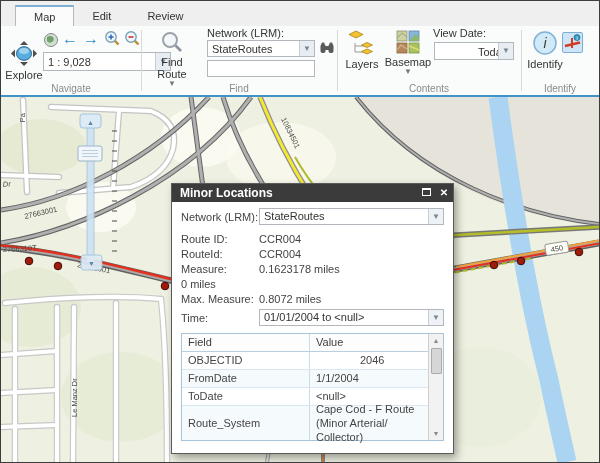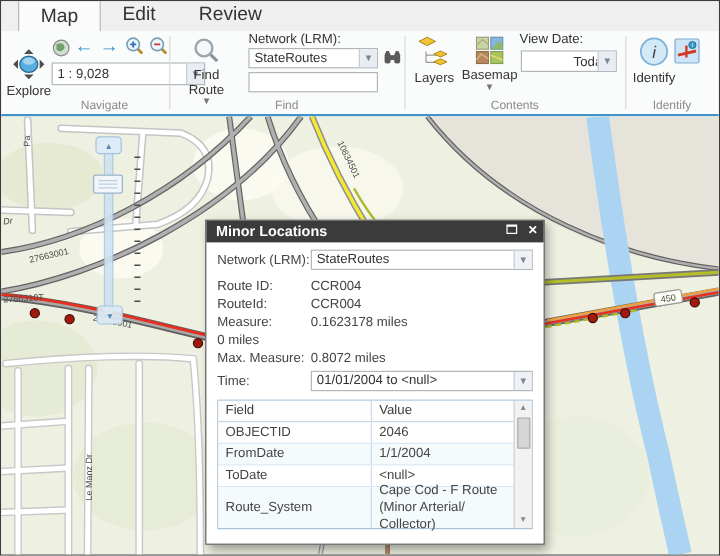--- a/index.html
+++ b/index.html
@@ -1,21 +1,21 @@
 <!DOCTYPE html>
 <html><head>
 <meta charset="utf-8">
 <style>
   html,body{margin:0;padding:0;background:#888;}
   *{box-sizing:border-box;font-family:"Liberation Sans",sans-serif;}
   #app{position:relative;width:600px;height:463px;background:#fff;border:1px solid #3c3c3c;overflow:hidden;}
 
   
   #tabrow{position:absolute;left:0;top:0;width:598px;height:25px;background:#efefef;display:flex;align-items:flex-end;}
-  .tab{font-size:16px;color:#333;padding:4px 18px 4px 18px;cursor:pointer;}
+  .tab{font-size:11px;color:#333;padding:4px 18px 4px 18px;cursor:pointer;}
   .tab.active{background:#fbfbfb;border:1px solid #b9b9b9;border-top:2px solid #7fb0d4;border-bottom:none;margin-bottom:-1px;}
   .tab:first-child{margin-left:14px;}
 
   
   #ribbon{position:absolute;left:0;top:25px;width:598px;height:71px;background:#fafbfb;border-bottom:2px solid #3f93c8;}
   .vsep{position:absolute;top:4px;bottom:4px;width:1px;background:#d9d9d9;}
   .grouplabel{position:absolute;bottom:1px;font-size:10px;color:#8a8a8a;text-align:center;}
   .btn{position:absolute;display:flex;flex-direction:column;align-items:center;font-size:11px;color:#333;cursor:pointer;}
   .btn .lbl{margin-top:1px;line-height:11px;text-align:center;}
   .combo{position:absolute;display:flex;background:#fff;border:1px solid #b1b7bd;font-size:11px;color:#333;}
@@ -106,21 +106,21 @@
       <svg width="17" height="17" viewBox="0 0 17 17">
         <line x1="10.5" y1="10.5" x2="14.5" y2="14.5" stroke="#b98a2e" stroke-width="2.4"></line>
         <circle cx="7" cy="7" r="5.2" fill="#eef6fb" stroke="#7aa0b8" stroke-width="1.4"></circle>
         <line x1="4.5" y1="7" x2="9.5" y2="7" stroke="#cc3333" stroke-width="1.6"></line>
       </svg>
     </span>
     <div class="combo" style="left:42px;top:26px;width:128px;height:19px;gap:43px;">
       <span class="val" style="line-height:17px;">1 : 9,028</span>
       <span class="arrow" style="line-height:17px;">▼</span>
     </div>
-    <div class="grouplabel" style="left:16px;width:140px;">Navigate</div>
+    <div class="grouplabel" style="left:0;width:140px;">Navigate</div>
     <div class="vsep" style="left:140px;"></div>
 
     <div class="btn" style="left:150px;top:4px;width:42px;">
       <span>
         <svg width="24" height="24" viewBox="0 0 24 24">
           <circle cx="10" cy="10" r="7" fill="#f4f8fa" stroke="#9aa4ad" stroke-width="2"></circle>
           <line x1="15.5" y1="15.5" x2="21" y2="21" stroke="#8a949c" stroke-width="2.6"></line>
         </svg>
       </span>
       <span class="lbl">Find</span>
@@ -387,21 +387,21 @@
           <span class="arrow">▼</span>
         </div>
       </div>
 
       <div id="fieldtable">
         <div id="tcols">
           <div class="trow hdr">
             <span class="tc1">Field</span>
             <span class="tc2">Value</span>
           </div>
-          <div class="trow" style="height:18px;">
+          <div class="trow" style="height:18px;gap:44px;">
             <span class="tc1">OBJECTID</span>
             <span class="tc2">2046</span>
           </div>
           <div class="trow alt" style="height:18px;">
             <span class="tc1">FromDate</span>
             <span class="tc2">1/1/2004</span>
           </div>
           <div class="trow" style="height:18px;">
             <span class="tc1">ToDate</span>
             <span class="tc2">&lt;null&gt;</span>

